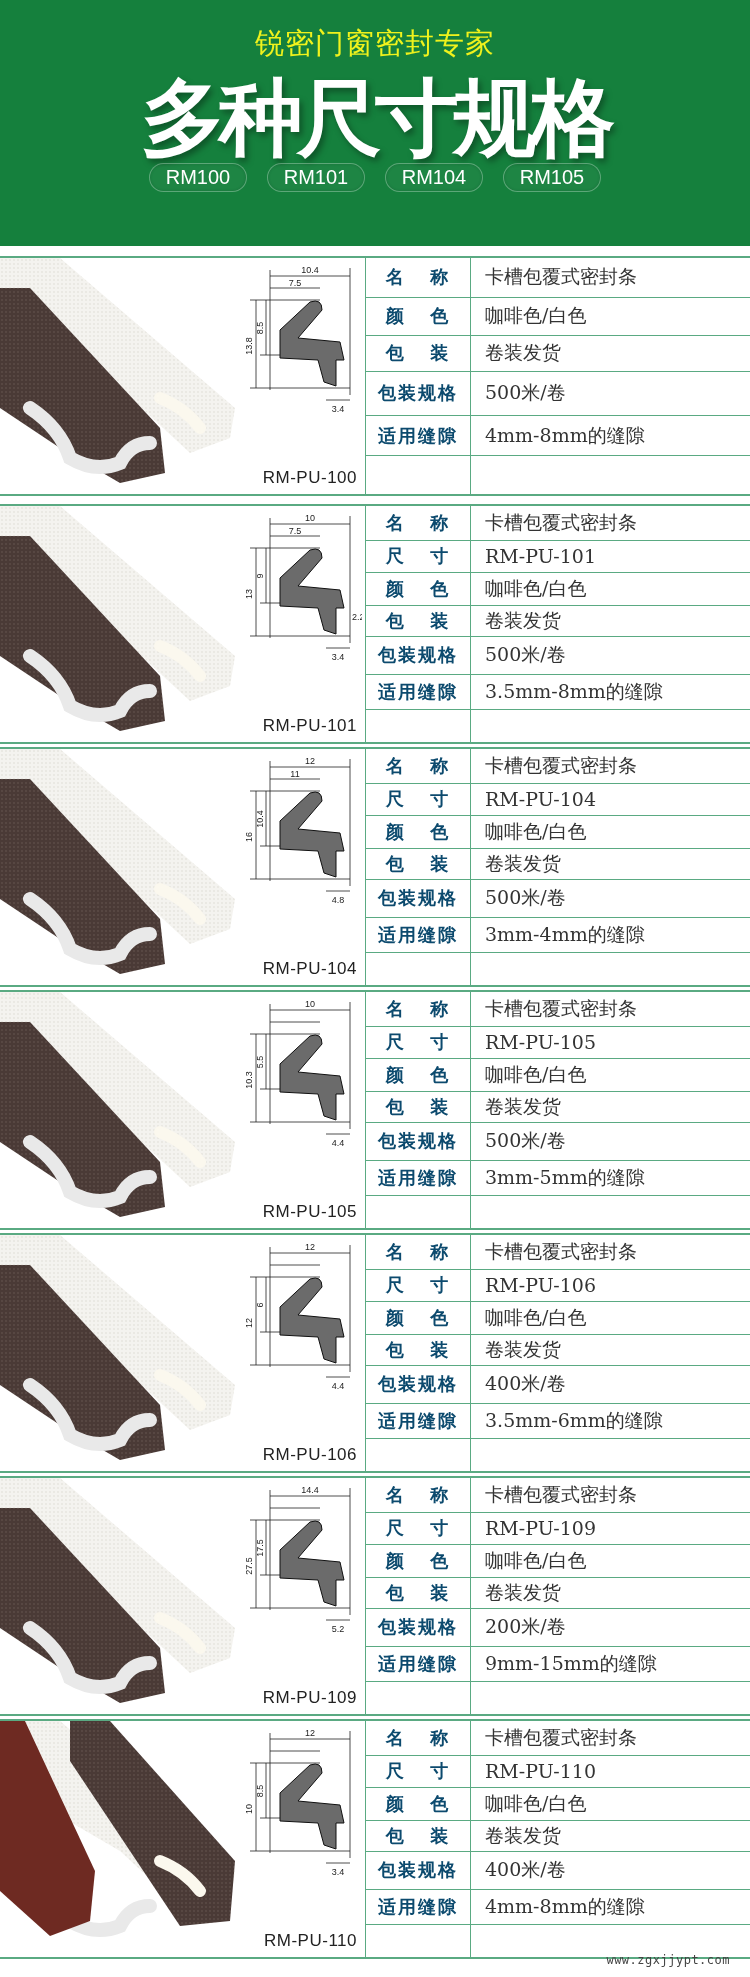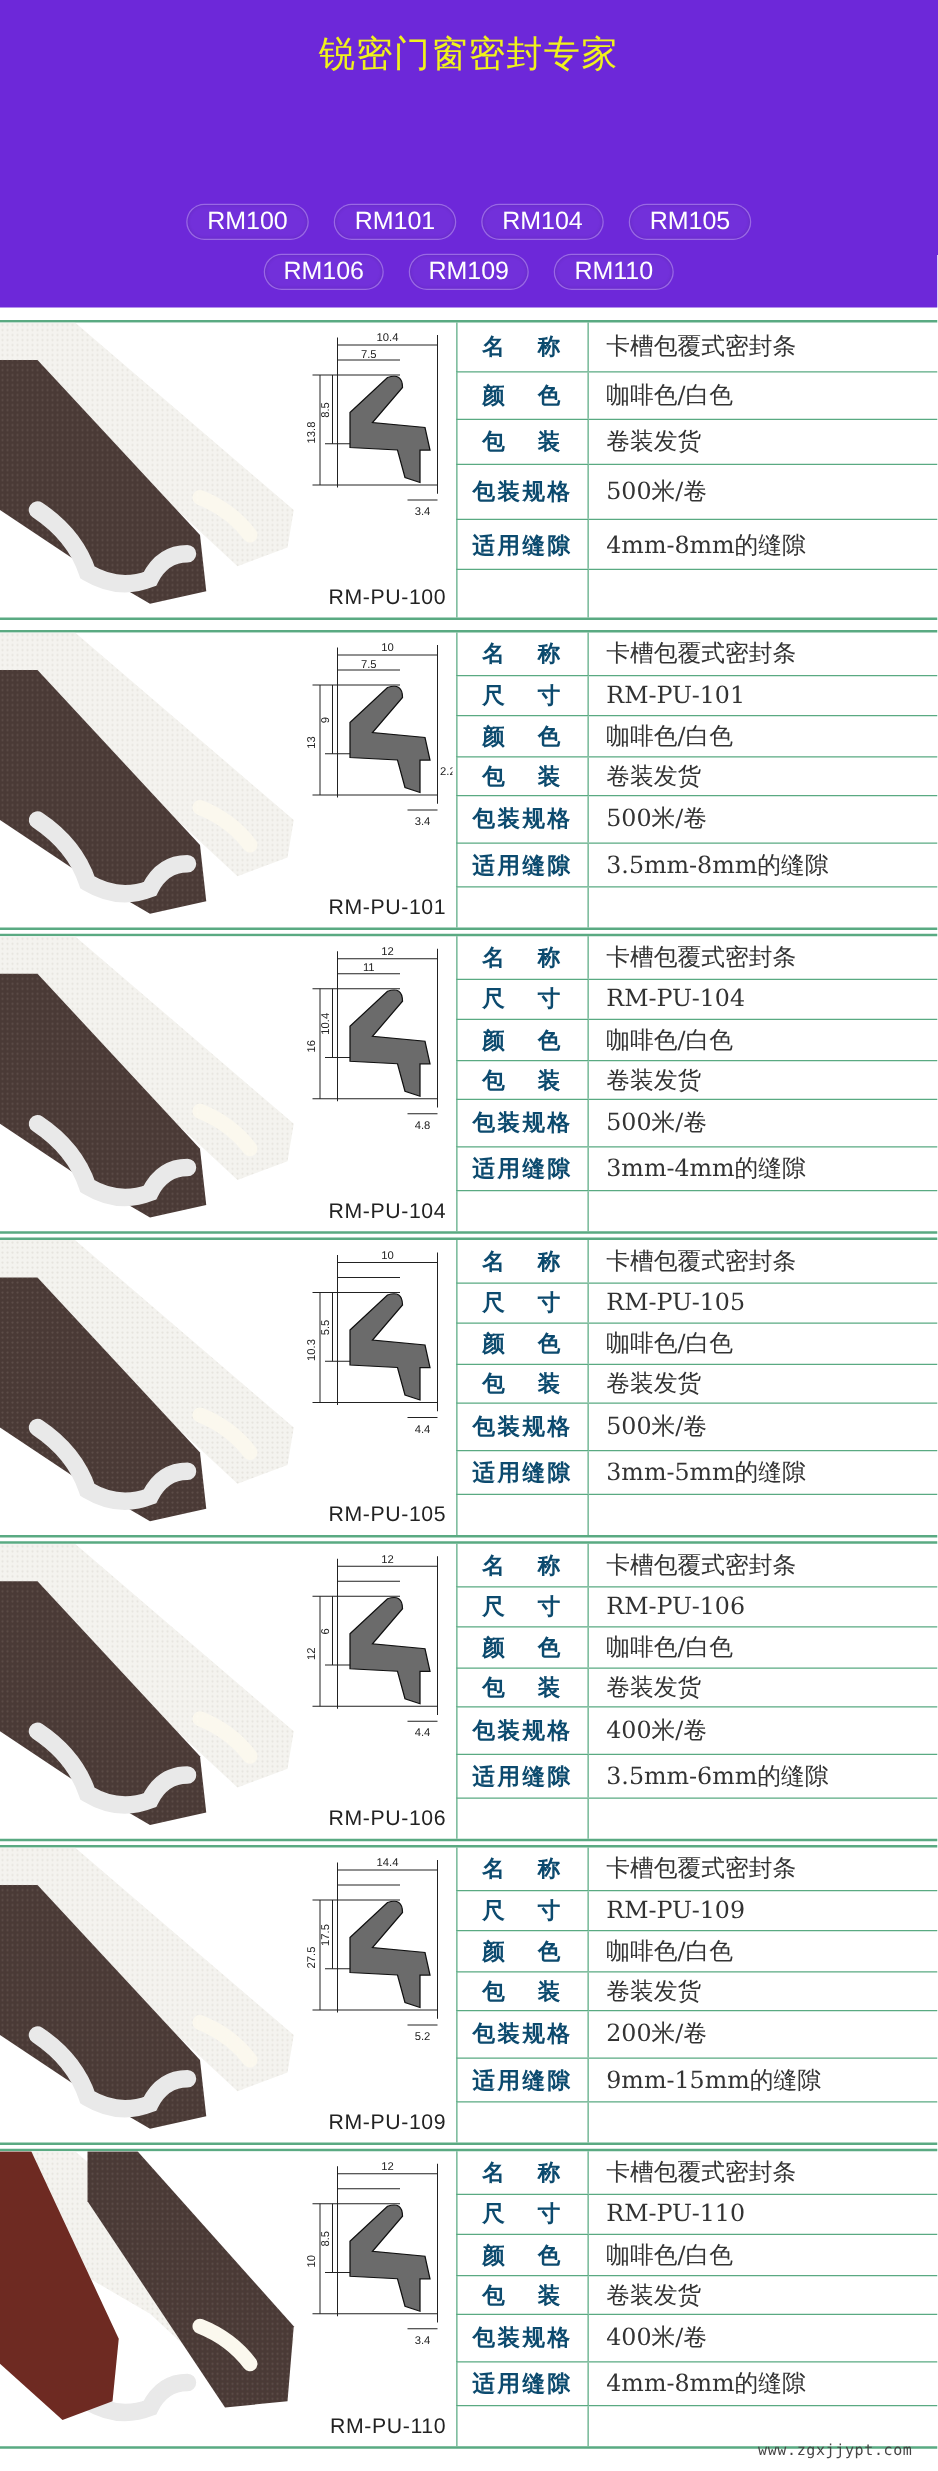--- a/index.html
+++ b/index.html
@@ -1,20 +1,20 @@
 <!DOCTYPE html>
 <html><head>
 <meta charset="utf-8">
 <style>
   * { box-sizing: border-box; margin: 0; padding: 0; }
   html, body { width: 750px; height: 1977px; background: #ffffff; overflow: hidden; }
   body { font-family: "DejaVu Sans", sans-serif; color: #333; position: relative; }
 
   
-  .header { position: absolute; left: 0; top: 0; width: 750px; height: 246px; background: #6d28d9; }
+  .header { position: absolute; left: 0; top: 0; width: 750px; height: 246px; background: #15803d; }
   .subtitle { position: absolute; left: 0; width: 750px; top: 24px; text-align: center;
     color: #f0f21c; font-size: 29px; letter-spacing: 1px; font-family: "DejaVu Sans", sans-serif; }
   .main-title { position: absolute; left: 0; width: 750px; top: 62px; text-align: center;
     color: #ffffff; font-size: 84px; font-weight: bold; letter-spacing: -6px;
     text-shadow: 3px 4px 6px rgba(0,0,0,0.35); font-family: "DejaVu Sans", sans-serif; }
   .pill-row { position: absolute; left: 0; width: 750px; display: flex; justify-content: center; gap: 20px; }
   .pill-row.r1 { top: 163px; }
   .pill-row.r2 { top: 203px; }
   .pill { height: 29px; width: 98px; border-radius: 15px; border: 1px solid rgba(255,255,255,0.28);
     background: rgba(255,255,255,0.04); color: #fff; font-size: 20px; text-align: center; line-height: 27px;
@@ -41,30 +41,26 @@
   .spec-table td.k.spaced { letter-spacing: 10px; padding-left: 8px; }
   .spec-table td.v { padding-left: 14px; font-size: 19px; color: #333; font-family: "DejaVu Serif", serif; }
   .watermark { position: absolute; right: 20px; bottom: 10px; font-size: 12px; color: #444;
     font-family: "DejaVu Sans Mono", monospace; letter-spacing: 0.5px; }
 </style>
 </head>
 <body>
 
 <div class="header">
   <div class="subtitle">锐密门窗密封专家</div>
+  <div class="main-title">多种尺寸规格</div>
   <div class="pill-row r1">
     <div class="pill">RM100</div>
     <div class="pill">RM101</div>
     <div class="pill">RM104</div>
     <div class="pill">RM105</div>
-  </div>
-  <div class="pill-row r2">
-    <div class="pill">RM106</div>
-    <div class="pill">RM109</div>
-    <div class="pill">RM110</div>
   </div>
 </div>
 
 <div id="sections">
   <div class="section" style="top: 256px;">
     <div class="topline"></div>
     <div class="photo">
       <svg viewBox="0 0 240 236" preserveAspectRatio="none">
         <defs>
           <pattern class="pat-dark" patternUnits="userSpaceOnUse" width="4" height="4" id="pd0">

